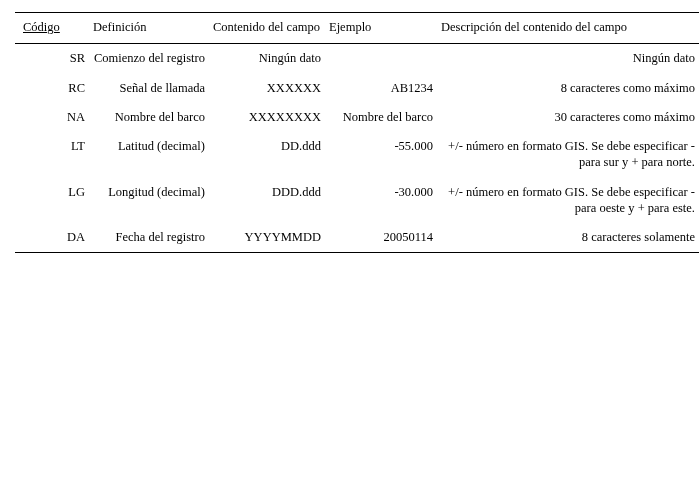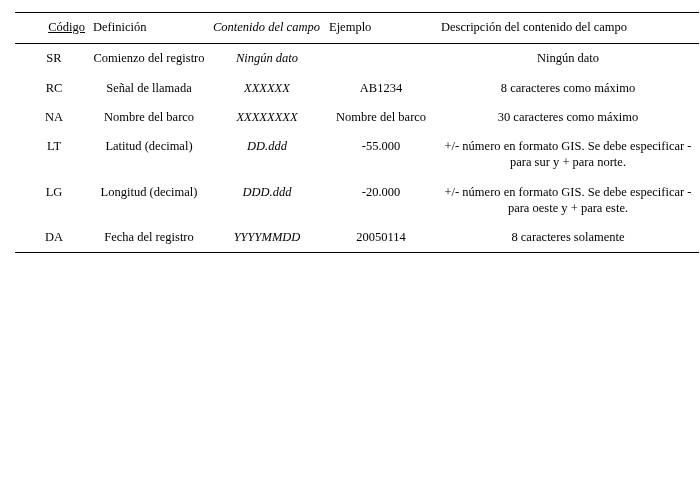--- a/index.html
+++ b/index.html
@@ -30,32 +30,32 @@
     line-height: 1.3;
   }
   thead th {
     border-bottom: 1px solid #000;
     font-weight: normal;
     text-align: left;
     vertical-align: top;
     padding: 6px 4px 8px 4px;
   }
   tbody td {
-    text-align: center;
+    text-align: right;
     vertical-align: top;
     padding: 6px 4px 7px 4px;
   }
   
   .col0 { width: 62px;  }
   .col1 { width: 112px; }
-  .col2 { width: 108px; font-style: italic; }
+  .col2 { width: 108px; }
   .col3 { width: 104px; }
   .col4 { width: 254px; }
   tbody td.col0 { padding-left: 8px; }
-  thead th.col0 { text-align: right; padding-left: 8px; text-decoration: underline; }
+  thead th.col0 { text-align: left; padding-left: 8px; text-decoration: underline; }
   
   td.col4 { white-space: pre-line; }
 </style>
 </head>
 <body>
 
 <div class="page">
   <table>
     <thead>
       <tr>
@@ -92,21 +92,21 @@
           <td class="col0">LT</td>
           <td class="col1">Latitud (decimal)</td>
           <td class="col2">DD.ddd</td>
           <td class="col3">-55.000</td>
           <td class="col4">+/- número en formato GIS.  Se debe especificar - para sur y + para norte.</td>
         </tr>
         <tr>
           <td class="col0">LG</td>
           <td class="col1">Longitud (decimal)</td>
           <td class="col2">DDD.ddd</td>
-          <td class="col3">-20.000</td>
+          <td class="col3">-30.000</td>
           <td class="col4">+/- número en formato GIS.  Se debe especificar - para oeste y + para este.</td>
         </tr>
         <tr>
           <td class="col0">DA</td>
           <td class="col1">Fecha del registro</td>
           <td class="col2">YYYYMMDD</td>
           <td class="col3">20050114</td>
           <td class="col4">8 caracteres solamente</td>
         </tr>
       </tbody>

